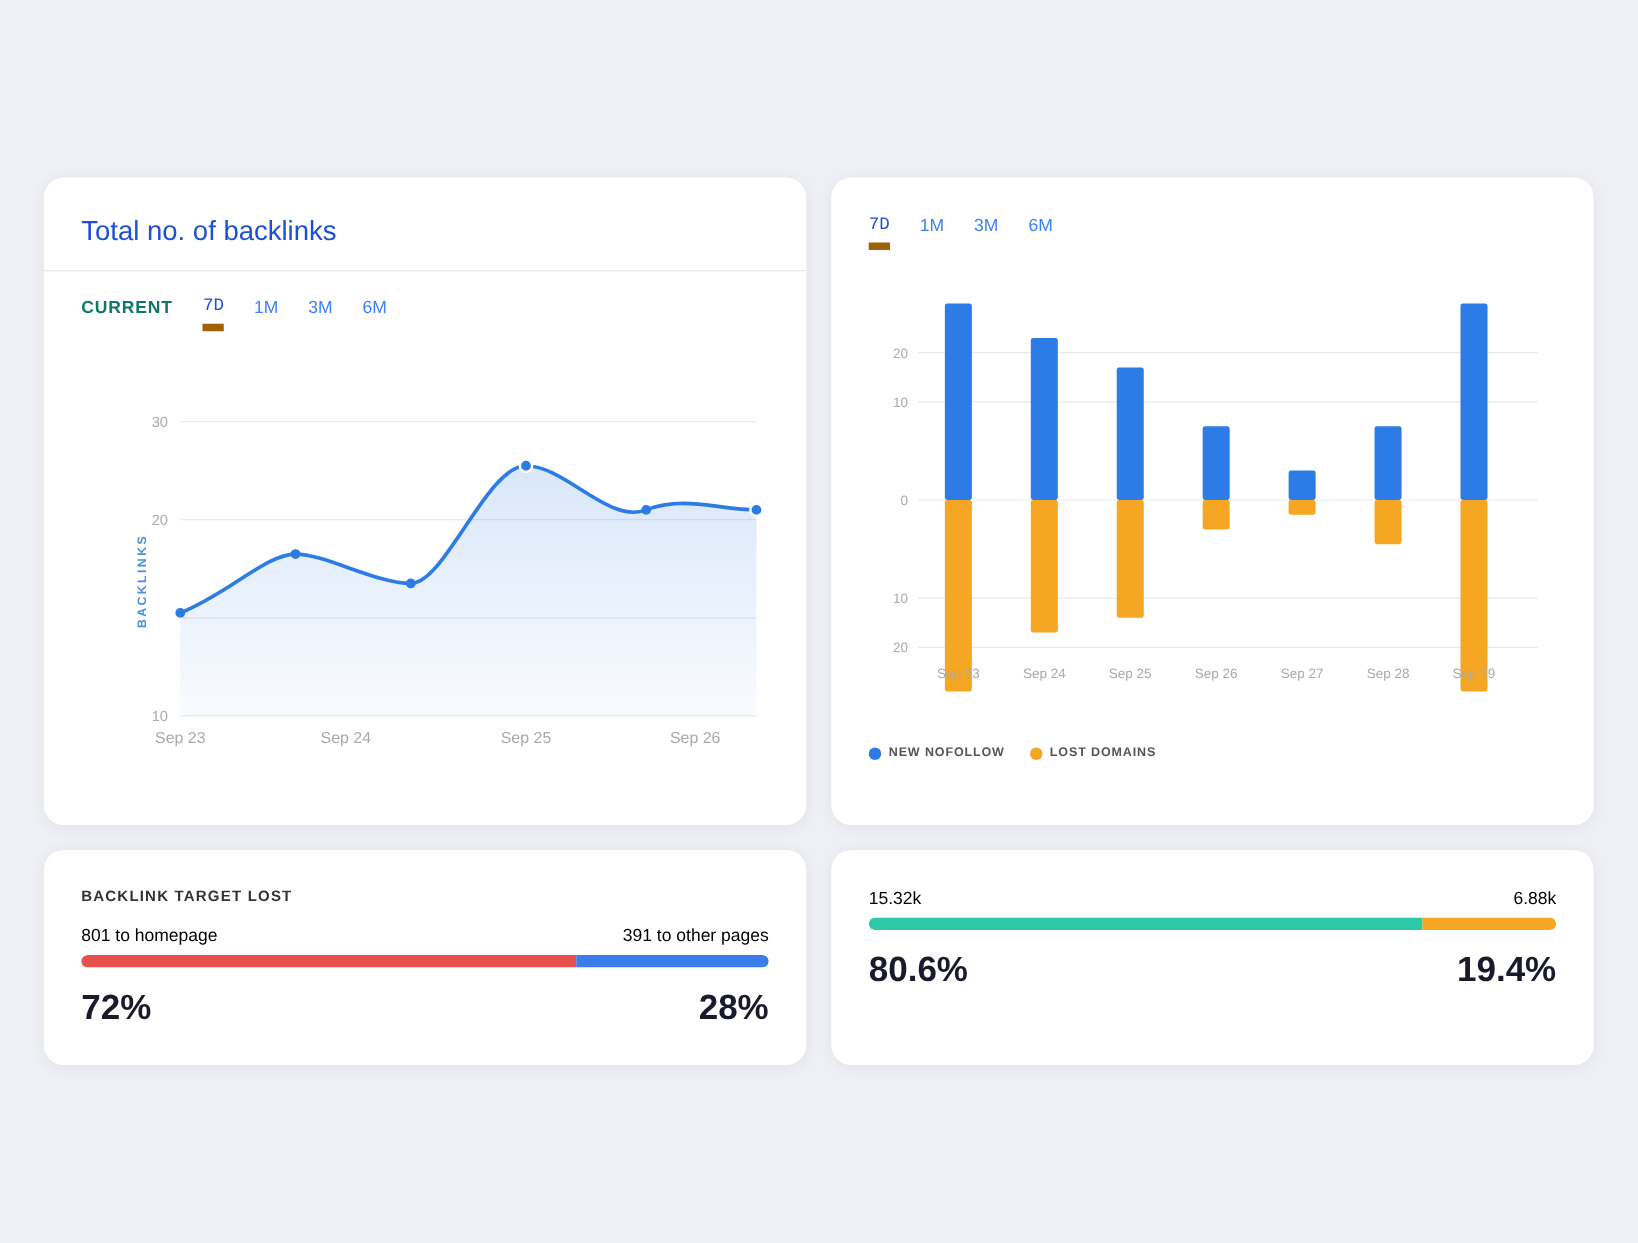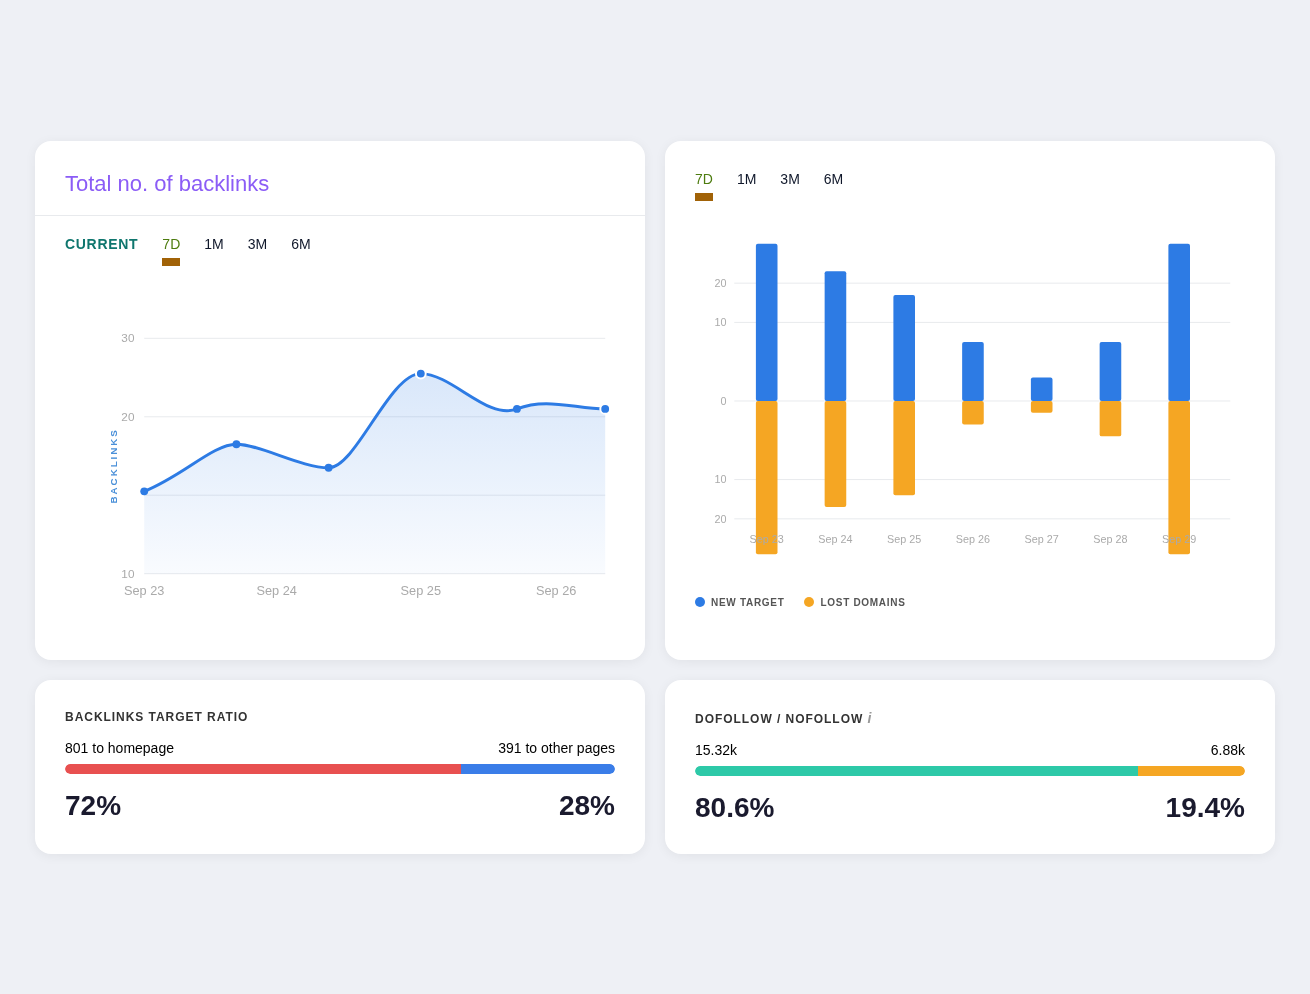--- a/index.html
+++ b/index.html
@@ -30,46 +30,47 @@
     }
     .card {
       background: #fff;
       border-radius: 16px;
       padding: 30px;
       box-shadow: 0 2px 12px rgba(0,0,0,0.06);
     }
     .card-title {
       font-size: 22px;
       font-weight: 400;
-      color: #8b5cf6;
+      color: #1d4ed8;
       margin-bottom: 18px;
     }
     .divider {
       border: none;
       border-top: 1px solid #e8eaed;
       margin: 0 -30px 20px -30px;
     }
 
     
     .tabs {
       display: flex;
       gap: 24px;
       margin-bottom: 20px;
     }
     .tab {
       font-size: 14px;
       font-weight: 500;
-      color: #0f172a;
+      color: #3b82f6;
       cursor: pointer;
       padding-bottom: 6px;
       border-bottom: 2px solid transparent;
     }
     .tab.active {
-      color: #4d7c0f;
-      border-bottom: 8px solid #a16207;
+      color: #1d4ed8;
+      border-bottom: 6px solid #a16207;
+      font-family: Liberation Mono, monospace;
     }
     .tab-current {
       font-size: 14px;
       font-weight: 600;
       color: #0f766e;
       cursor: pointer;
       padding-bottom: 6px;
       letter-spacing: 0.05em;
     }
 
@@ -267,51 +268,47 @@
           <text x="143" y="305" text-anchor="middle" font-size="11" fill="#aaa">Sep 24</text>
           <text x="213" y="305" text-anchor="middle" font-size="11" fill="#aaa">Sep 25</text>
           <text x="283" y="305" text-anchor="middle" font-size="11" fill="#aaa">Sep 26</text>
           <text x="353" y="305" text-anchor="middle" font-size="11" fill="#aaa">Sep 27</text>
           <text x="423" y="305" text-anchor="middle" font-size="11" fill="#aaa">Sep 28</text>
           <text x="493" y="305" text-anchor="middle" font-size="11" fill="#aaa">Sep 29</text>
         </svg>
         <div class="legend">
           <div class="legend-item">
             <div class="legend-dot" style="background:#2d7be4;"></div>
-            <span>NEW TARGET</span>
+            <span>NEW NOFOLLOW</span>
           </div>
           <div class="legend-item">
             <div class="legend-dot" style="background:#f5a623;"></div>
             <span>LOST DOMAINS</span>
           </div>
         </div>
       </div>
     </div>
 
     <div class="card">
-      <div class="bottom-card-title">BACKLINKS TARGET RATIO</div>
+      <div class="bottom-card-title">BACKLINK TARGET LOST</div>
       <div class="ratio-labels">
         <span>801 to homepage</span>
         <span>391 to other pages</span>
       </div>
       <div class="ratio-bar">
         <div class="ratio-bar-red" style="width:72%;"></div>
         <div class="ratio-bar-blue" style="width:28%;"></div>
       </div>
       <div class="ratio-values">
         <span class="ratio-value">72%</span>
         <span class="ratio-value">28%</span>
       </div>
     </div>
 
     <div class="card">
-      <div class="bottom-card-title">
-        <span>DOFOLLOW / NOFOLLOW</span>
-        <span class="info-icon"> i</span>
-      </div>
       <div class="ratio-labels">
         <span>15.32k</span>
         <span>6.88k</span>
       </div>
       <div class="ratio-bar">
         <div class="ratio-bar-green" style="width:80.6%;"></div>
         <div class="ratio-bar-orange" style="width:19.4%;"></div>
       </div>
       <div class="ratio-values">
         <span class="ratio-value">80.6%</span>

